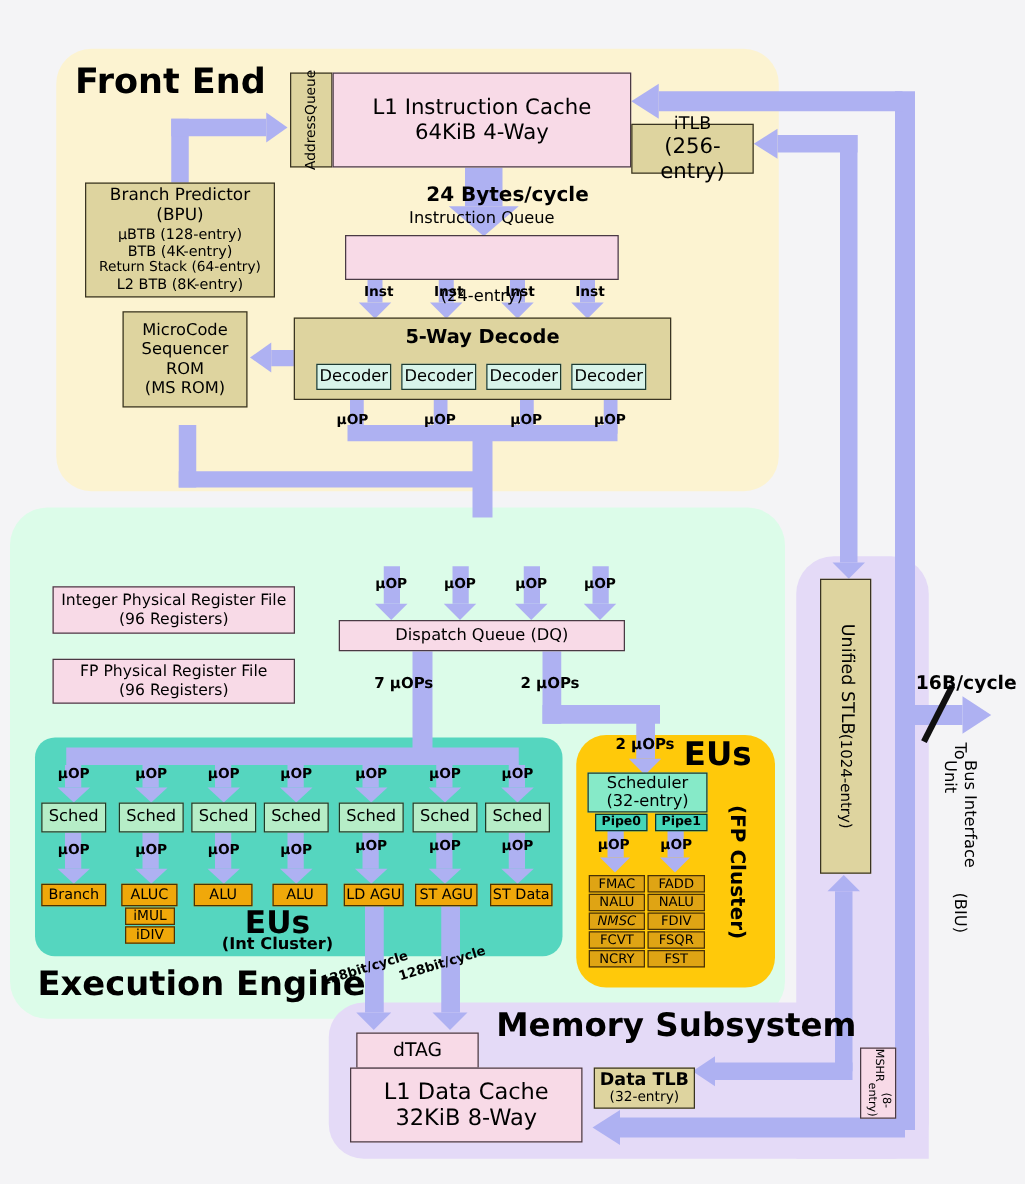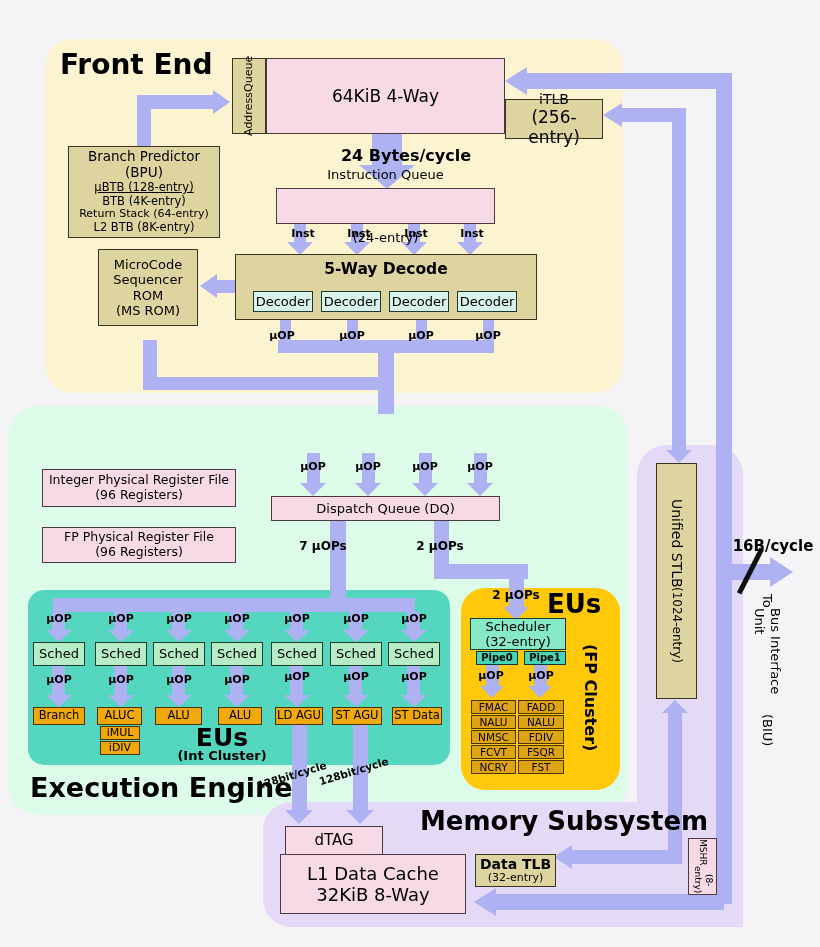--- a/index.html
+++ b/index.html
@@ -143,34 +143,35 @@
   <div class="ah" style="left:770px;top:557px;border-top:15px solid transparent;border-bottom:15px solid transparent;border-left:23px solid #aeb1f2;"></div>
   <div class="abs" style="left:748px;top:546px;width:5px;height:50px;background:#101010;transform:rotate(27deg);"></div>
 
   <div class="box tan" style="left:232px;top:58px;width:34px;height:76px;">
     <div class="vtext vflip" style="font-size:11px;line-height:1.3;">
       <div>Address</div>
       <div>Queue</div>
     </div>
   </div>
   <div class="box pink" style="left:266px;top:58px;width:239px;height:76px;font-size:17px;">
+    <div>L1 Instruction Cache</div>
     <div>64KiB 4-Way</div>
   </div>
   <div class="box tan" style="left:505px;top:99px;width:98px;height:40px;">
     <div style="font-size:14px;">iTLB</div>
     <div style="font-size:17px;">(256-entry)</div>
   </div>
   <div class="box pink" style="left:276px;top:188px;width:219px;height:36px;font-size:13px;gap:48px;">
     <div>Instruction Queue</div>
     <div>(24-entry)</div>
   </div>
   <div class="box tan" style="left:68px;top:146px;width:152px;height:92px;">
     <div style="font-size:13.5px;">Branch Predictor</div>
     <div style="font-size:13.5px;">(BPU)</div>
-    <div style="font-size:11.5px;text-decoration:underline;">μBTB (128-entry)</div>
+    <div style="font-size:11.5px;">μBTB (128-entry)</div>
     <div style="font-size:11.5px;">BTB (4K-entry)</div>
     <div style="font-size:11px;">Return Stack (64-entry)</div>
     <div style="font-size:11.5px;">L2 BTB (8K-entry)</div>
   </div>
   <div class="box tan" style="left:98px;top:249px;width:100px;height:77px;font-size:13px;">
     <div>MicroCode</div>
     <div>Sequencer</div>
     <div>ROM</div>
     <div>(MS ROM)</div>
   </div>
@@ -261,21 +262,21 @@
     </div>
   <div class="box pipe" style="left:524px;top:651px;width:42px;height:14px;">
       <div>Pipe1</div>
     </div>
   <div class="box fpeu" style="left:471px;top:700px;width:45px;height:14px;">
       <div>FMAC</div>
     </div>
   <div class="box fpeu" style="left:471px;top:715px;width:45px;height:14px;">
       <div>NALU</div>
     </div>
-  <div class="box fpeu" style="left:471px;top:730px;width:45px;height:14px;">
+  <div class="box fpeu" style="left:471px;top:730px;width:45px;height:14px;font-style:italic;">
       <div>NMSC</div>
     </div>
   <div class="box fpeu" style="left:471px;top:745px;width:45px;height:14px;">
       <div>FCVT</div>
     </div>
   <div class="box fpeu" style="left:471px;top:760px;width:45px;height:14px;">
       <div>NCRY</div>
     </div>
   <div class="box fpeu" style="left:518px;top:700px;width:46px;height:14px;">
       <div>FADD</div>
@@ -312,21 +313,21 @@
   </div>
   <div class="box pink" style="left:688px;top:838px;width:29px;height:57px;">
     <div class="vtext" style="font-size:9px;line-height:1.25;">
       <div>MSHR</div>
       <div>(8-entry)</div>
     </div>
   </div>
 
   <div class="lbl b" style="left:60px;top:50px;font-size:28px;">Front End</div>
   <div class="lbl b" style="left:30px;top:773px;font-size:27px;">Execution Engine</div>
-  <div class="lbl b" style="left:420px;top:807px;font-size:26px;">Memory Subsystem</div>
+  <div class="lbl b" style="left:397px;top:807px;font-size:26px;">Memory Subsystem</div>
 
   <div class="lbl b ctr" style="left:326px;top:147px;width:160px;font-size:16px;">24 Bytes/cycle</div>
 
   <div class="lbl b ctr" style="left:283px;top:228px;width:40px;font-size:11px;">Inst</div>
   <div class="lbl b ctr" style="left:339px;top:228px;width:40px;font-size:11px;">Inst</div>
   <div class="lbl b ctr" style="left:396px;top:228px;width:40px;font-size:11px;">Inst</div>
   <div class="lbl b ctr" style="left:452px;top:228px;width:40px;font-size:11px;">Inst</div>
 
   <div class="lbl b ctr" style="left:262px;top:330px;width:40px;font-size:11px;">μOP</div>
   <div class="lbl b ctr" style="left:332px;top:330px;width:40px;font-size:11px;">μOP</div>

